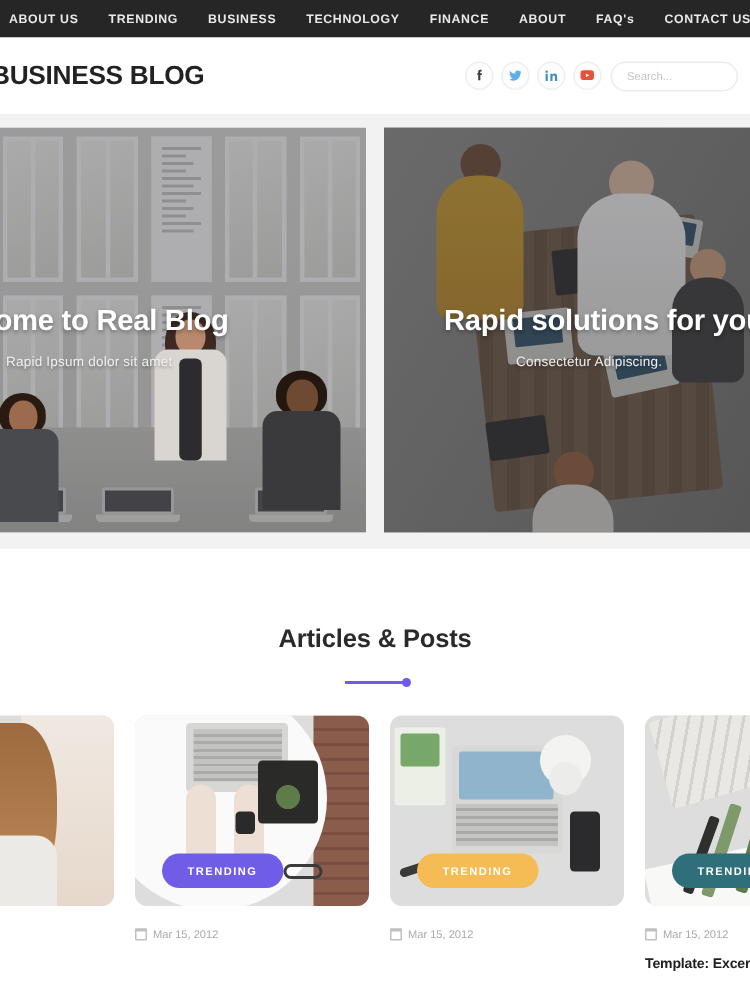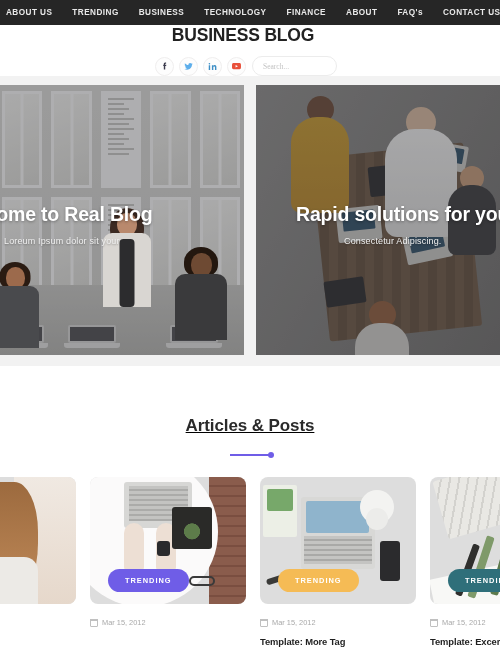--- a/index.html
+++ b/index.html
@@ -44,21 +44,20 @@
 
   
   .header {
     height: 51px;
     background: #ffffff;
     display: flex;
     align-items: center;
     justify-content: space-between;
     padding: 0 8px 0 0;
     position: relative;
-    flex-direction: column;
   }
   .logo {
     font-size: 17.5px;
     font-weight: 700;
     color: #222222;
     letter-spacing: -0.2px;
     margin-left: -6px;
     white-space: nowrap;
   }
   .header-right {
@@ -89,21 +88,21 @@
     background: #fff;
     display: flex;
     align-items: center;
     padding: 0 10px;
   }
   .searchbox input {
     border: 0; outline: 0;
     width: 100%;
     font-size: 7.5px;
     color: #b9b9b9;
-    font-family: Liberation Serif, serif;
+    font-family: Liberation Sans, sans-serif;
     background: transparent;
   }
   .searchbox input::placeholder { color: #c3c3c3; }
 
   
   .hero-wrap {
     background: #f2f2f2;
     padding: 9px 0 11px 0;
   }
   .hero {
@@ -269,21 +268,20 @@
   .ohl2 { left: 60%; top: 52%; width: 46px; height: 36px; transform: rotate(-12deg); }
   .ohl3 { left: 72%; top: 22%; width: 34px; height: 26px; transform: rotate(10deg); }
   .oh-pad { position: absolute; background: #2b2b2d; border-radius: 2px; }
   .ohp1 { left: 28%; top: 72%; width: 40px; height: 26px; transform: rotate(-8deg); }
   .ohp2 { left: 46%; top: 30%; width: 24px; height: 30px; transform: rotate(-6deg); }
 
   
   .section-head {
     text-align: center;
     padding: 50px 0 0 0;
-    text-decoration: underline;
   }
   .section-head h3 {
     font-size: 17px;
     font-weight: 700;
     color: #2a2a2a;
     letter-spacing: -0.1px;
   }
   .divider {
     margin: 18px auto 0;
     width: 40px; height: 2px;
@@ -519,21 +517,21 @@
             <div class="base"></div>
           </div>
         <div class="laptop lp3">
             <div class="screen"></div>
             <div class="base"></div>
           </div>
       </div>
       <div class="veil"></div>
       <div class="caption">
         <h2>Welcome to Real Blog</h2>
-        <p>Loreum Ipsum dolor sit your</p>
+        <p>Rapid Ipsum dolor sit amet</p>
       </div>
     </div>
 
     <div class="slide right">
       <div class="scene overhead">
         <div class="oh-floor"></div>
         <div class="oh-table"></div>
         <div class="oh-lap ohl1">
             <i></i>
           </div>
@@ -622,21 +620,20 @@
         </div>
       <div class="pods"></div>
       <div class="phone"></div>
       <div class="pen"></div>
       <div class="badge" style="background:#f5bb55">TRENDING</div>
     </div>
     <div class="meta">
       <span class="cal"></span>
       <span>Mar 15, 2012</span>
     </div>
-    <div class="title">Template: More Tag</div>
   </div>
 
   <div class="card">
     <div class="thumb t4">
       <div class="kb"></div>
       <div class="paper"></div>
       <div class="pencilC"></div>
       <div class="pencilA"></div>
       <div class="pencilB"></div>
 

